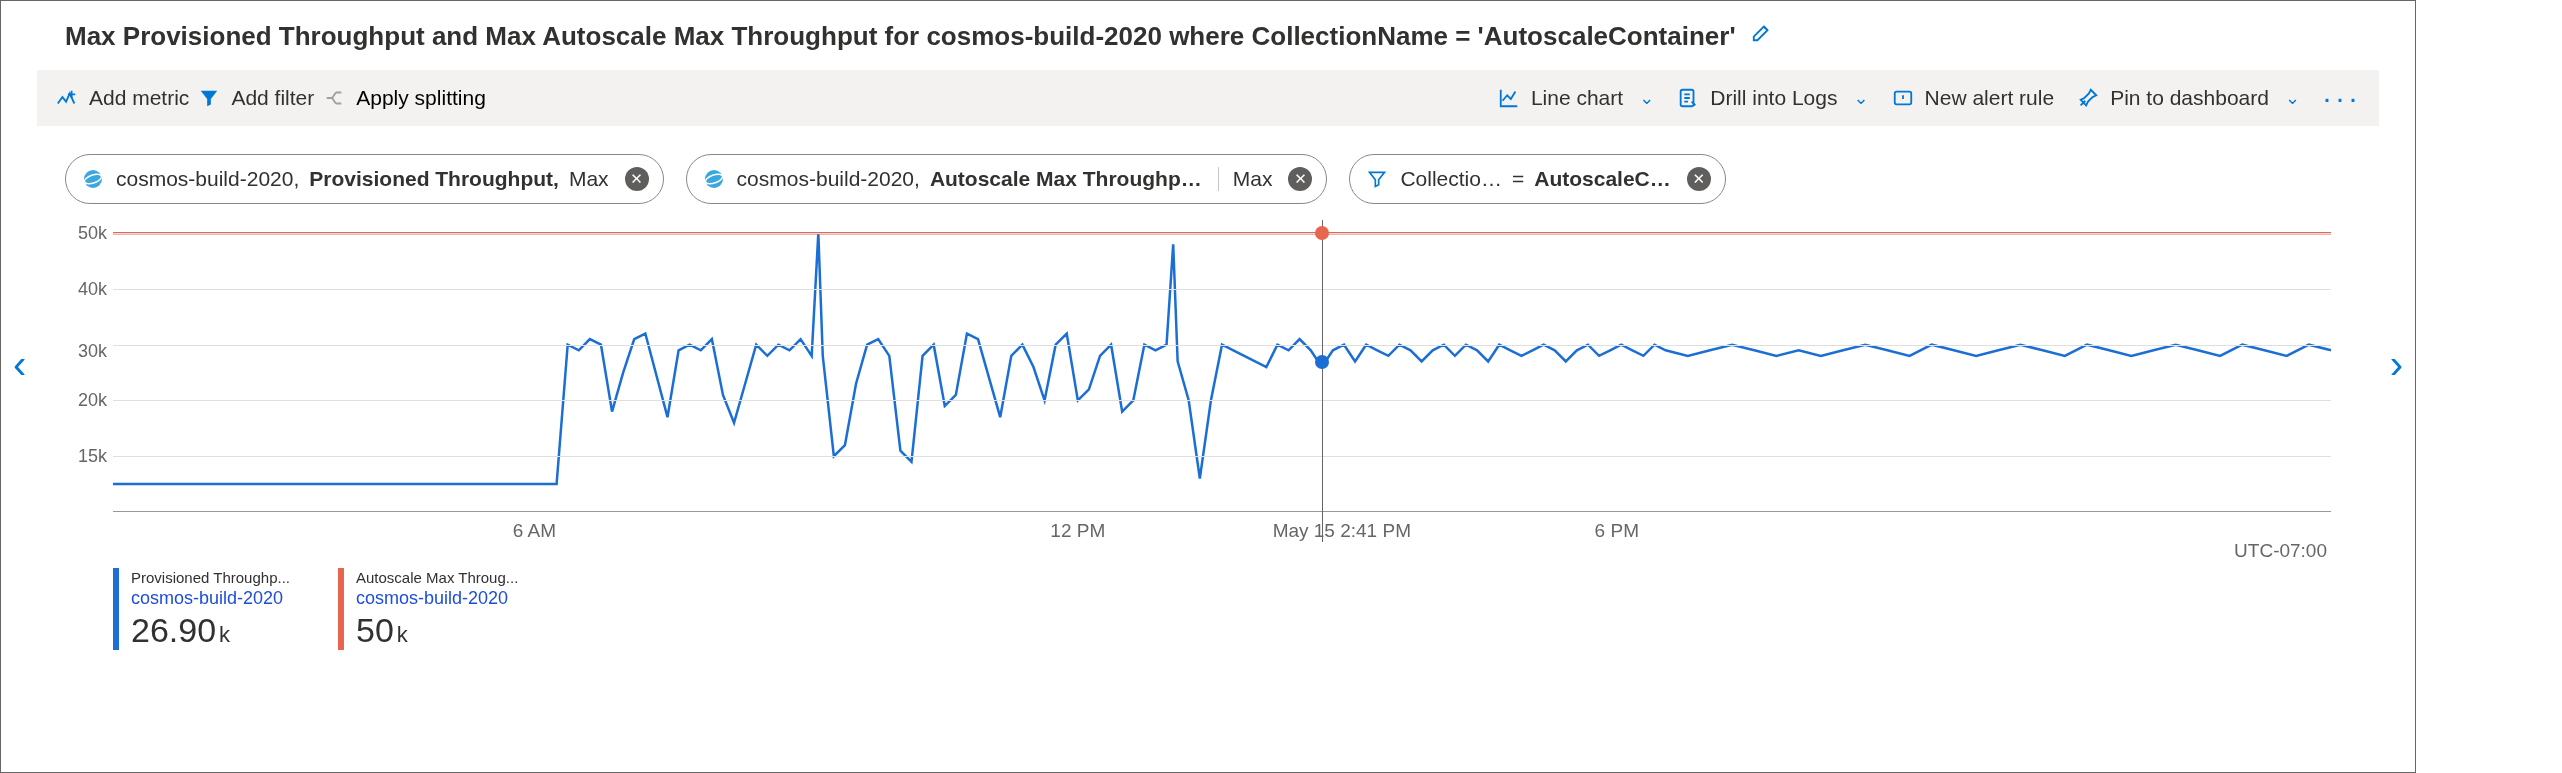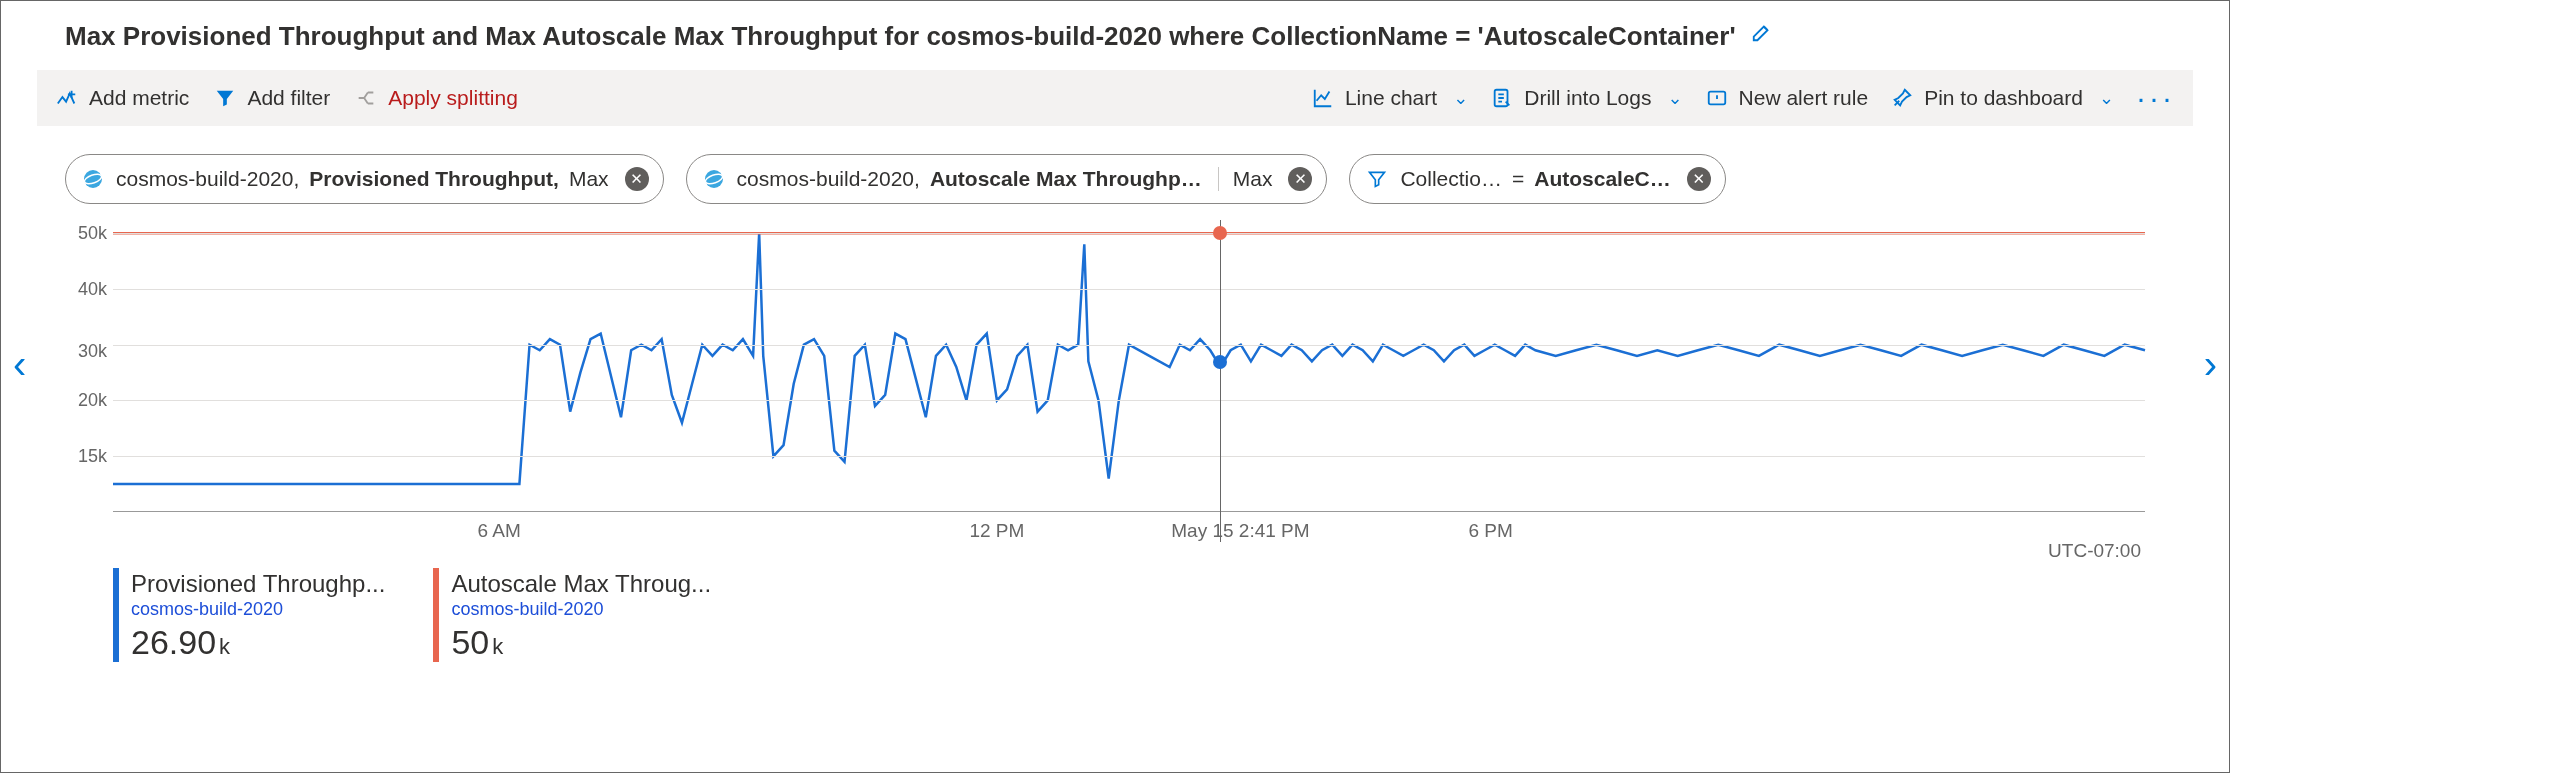--- a/index.html
+++ b/index.html
@@ -1,23 +1,23 @@
 <!DOCTYPE html>
 <html><head>
 <meta charset="utf-8">
 <style>
   * { box-sizing: border-box; }
   html, body { margin:0; padding:0; font-family: "Segoe UI", Arial, sans-serif; background:#fff; color:#323130; }
-  .frame { border:1px solid #666; width:2230px; height:773px; padding:20px 36px 26px 36px; position:relative; }
+  .frame { border:1px solid #666; width:2416px; height:773px; padding:20px 36px 26px 36px; position:relative; }
   .title { font-size:26px; font-weight:600; margin:0 0 18px 28px; }
   .title .edit-icon { color:#0078d4; margin-left:8px; font-size:22px; position:relative; top:-2px; }
   .toolbar { background:#f3f2f1; height:56px; display:flex; align-items:center; padding:0 18px; font-size:21px; }
-  .tb-left { display:flex; gap:24px; align-items:center; }
+  .tb-left { display:flex; gap:8px; align-items:center; }
   .tb-btn { display:flex; align-items:center; gap:10px; cursor:pointer; color:#323130; }
-  .tb-btn.disabled { color:#b91c1c; cursor:default;justify-content:center; }
+  .tb-btn.disabled { color:#000000; cursor:default;justify-content:center; }
   .tb-btn .icn { color:#0078d4; width:24px; height:24px; display:inline-flex; align-items:center; justify-content:center; }
   .tb-btn.disabled .icn { color:#a19f9d; }
   .tb-right { margin-left:auto; display:flex; gap:22px; align-items:center; }
   .chev { color:#0078d4; font-size:18px; margin-left:6px; }
   .dots { color:#0078d4; font-size:30px; line-height:0; letter-spacing:3px; cursor:pointer; }
   .pills { display:flex; gap:22px; margin:28px 0 18px 28px; }
   .pill { border:1px solid #8a8886; border-radius:30px; height:50px; display:flex; align-items:center; padding:0 14px 0 14px; font-size:21px; gap:10px; background:#fff;text-align:right; }
   .pill .scope-icn { width:26px; height:26px; display:inline-flex; align-items:center; justify-content:center; }
   .pill .close { width:24px; height:24px; border-radius:50%; background:#605e5c; color:#fff; display:inline-flex; align-items:center; justify-content:center; font-size:15px; cursor:pointer; margin-left:6px; }
   .pill .max-box { border-left:1px solid #c8c6c4; padding-left:14px; margin-left:6px; }
@@ -30,21 +30,21 @@
   .grid { position:absolute; left:0; right:0; height:0; border-top:1px solid #e1dfdd; }
   .baseline { position:absolute; left:0; right:0; bottom:0; height:0; border-top:1.5px solid #999; }
   svg.series { position:absolute; left:0; top:0; width:100%; height:100%; overflow:visible; }
   .cursor-line { position:absolute; top:-2px; bottom:-30px; width:0; border-left:1px solid #666; }
   .cursor-dot { position:absolute; width:14px; height:14px; border-radius:50%; transform:translate(-50%,-50%); }
   .xlabels { position:relative; margin:8px 40px 0 68px; height:28px; font-size:19px; color:#666; }
   .xlabel { position:absolute; transform:translateX(-50%); }
   .tz { position:absolute; right:4px;margin-top:20px; }
   .legend { display:flex; gap:48px; margin:20px 0 0 68px; }
   .legend-item { border-left:6px solid; padding-left:12px; }
-  .legend-item .name { font-size:24px; color:#323130; line-height:1.3; }
+  .legend-item .name { font-size:15px; color:#323130; line-height:1.3; }
   .legend-item .sub { font-size:18px; color:#1d4ed8; line-height:1.2; }
   .legend-item .val { font-size:34px; font-weight:400; margin-top:2px; }
   .legend-item .val .unit { font-size:22px; margin-left:3px; }
 </style>
 </head>
 <body>
 
 <div class="frame">
 
   <h2 class="title">

